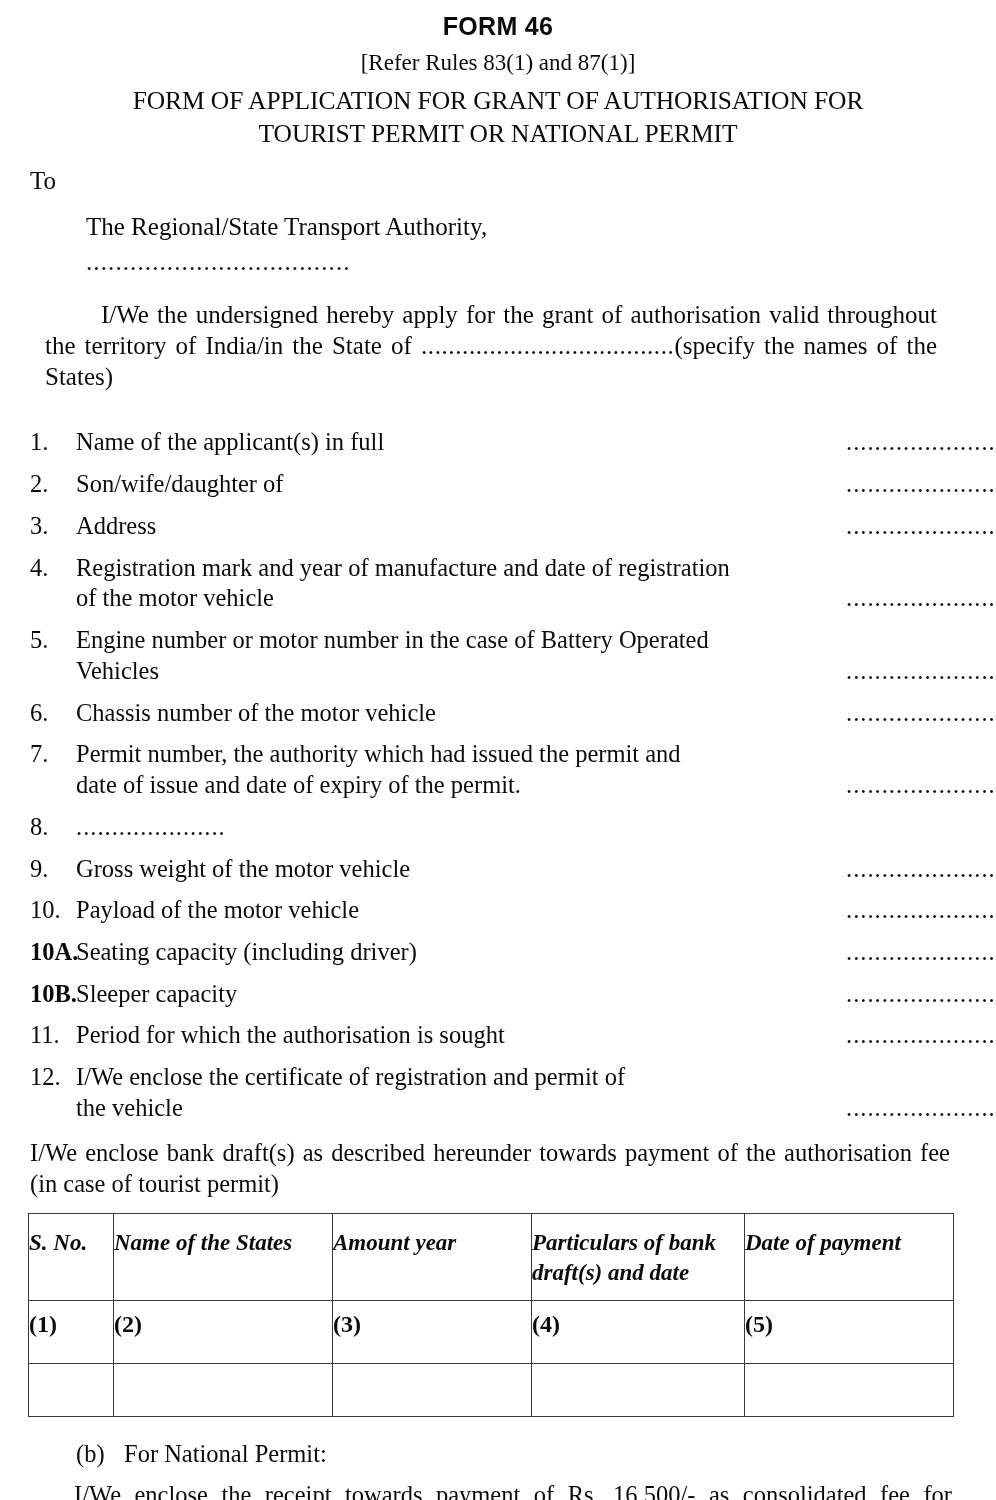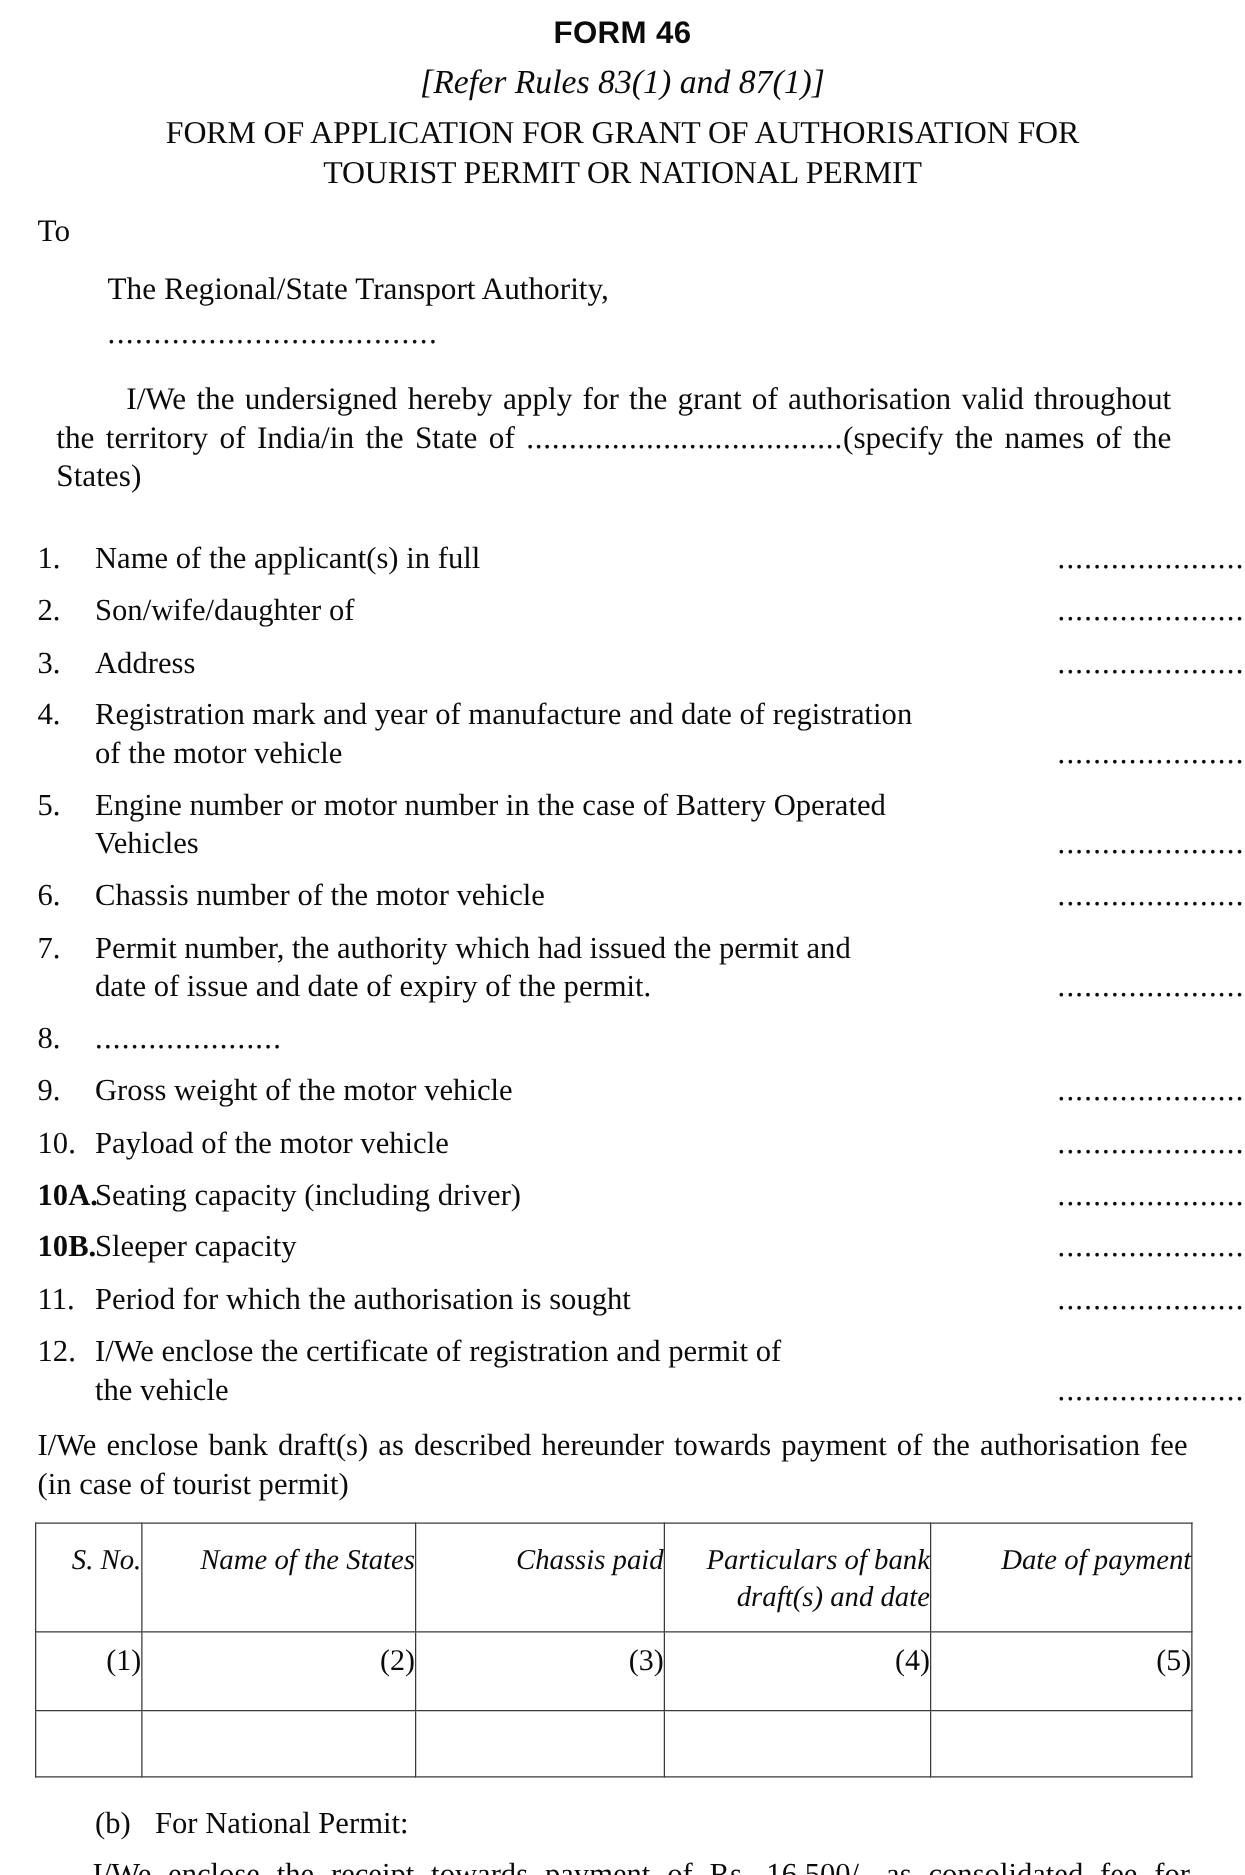--- a/index.html
+++ b/index.html
@@ -29,22 +29,21 @@
     font-family: "Liberation Sans", "DejaVu Sans", sans-serif;
     font-weight: bold;
     font-size: 25px;
     letter-spacing: 0.3px;
     margin: 0;
     padding-top: 12px;
     line-height: 1.15;
   }
   .form-subtitle {
     text-align: center;
-    font-style: italic;
-    font-size: 27px;
+    font-size: 23px;
     margin: 0;
     padding-top: 9px;
     line-height: 1.15;
   }
   .form-heading {
     text-align: center;
     font-size: 25.5px;
     margin: 0;
     padding-top: 9px;
     line-height: 1.28;
@@ -154,23 +153,24 @@
     padding-left: 28px;
   }
   table.fee {
     border-collapse: collapse;
     width: 920px;
     table-layout: fixed;
     border: 1.5px solid #3a3a3a;
   }
   table.fee td {
     border: 1.2px solid #3a3a3a;
-    text-align: right;
+    text-align: left;
     vertical-align: top;
     padding: 0;
+    font-weight: bold;
   }
   table.fee td.hdr {
     font-style: italic;
     font-size: 23px;
     line-height: 1.3;
     height: 72px;
     padding-top: 14px;
   }
   table.fee td.numrow {
     font-size: 24px;
@@ -312,21 +312,21 @@
     <table class="fee">
       <tbody>
         <tr>
           <td class="hdr" style="width:84px">
             <span>S. No.</span>
           </td>
           <td class="hdr" style="width:218px">
             <span>Name of the States</span>
           </td>
           <td class="hdr" style="width:198px">
-            <span>Chassis paid</span>
+            <span>Amount year</span>
           </td>
           <td class="hdr" style="width:212px">
             <span>Particulars of bank</span><br>
             <span>draft(s) and date</span>
           </td>
           <td class="hdr" style="width:208px">
             <span>Date of payment</span>
           </td>
         </tr>
         <tr>

